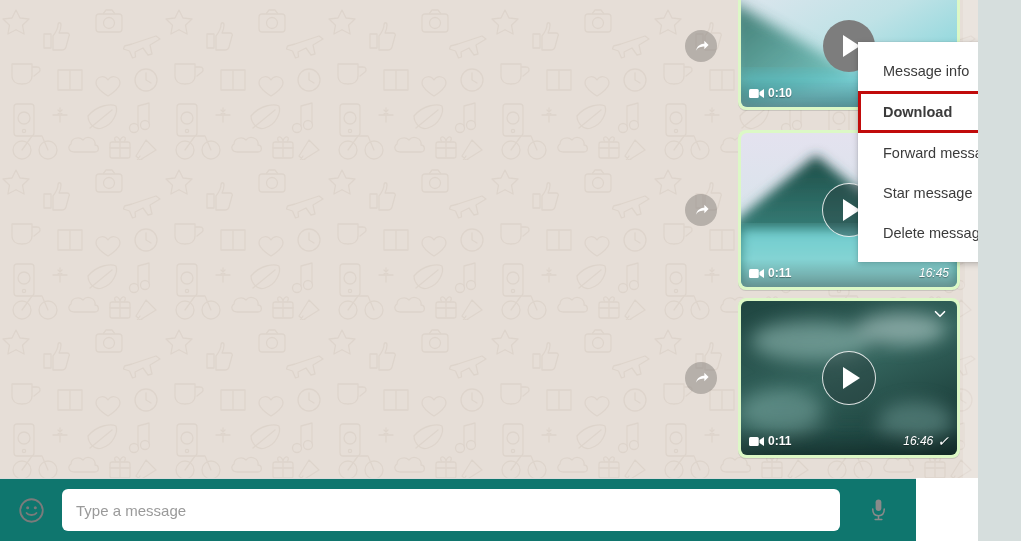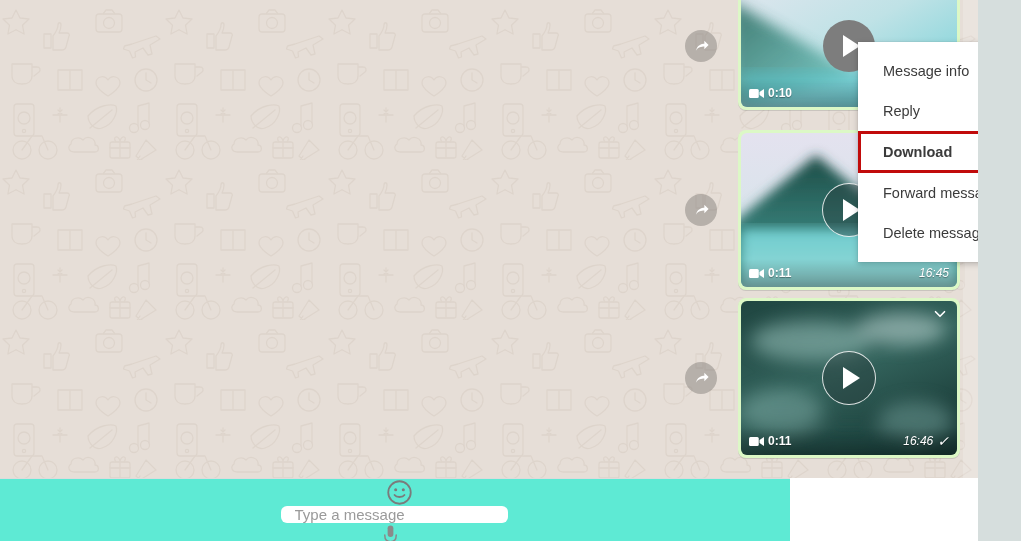--- a/index.html
+++ b/index.html
@@ -224,28 +224,27 @@
     padding-left: 22px;
     box-sizing: border-box;
     font-weight: bold;
   }
 
   
   .composer {
     position: absolute;
     left: 0;
     top: 478px;
-    width: 790px;
+    width: 916px;
     height: 63px;
-    background: #5eead4;
+    background: #0f766e;
     display: flex;
     align-items: center;
     border-top: 1px solid #dcdcdc;
     box-sizing: border-box;
-    flex-direction: column;
   }
   .emoji-btn {
     width: 46px;
     display: flex;
     align-items: center;
     justify-content: center;
     margin-left: 8px;
     cursor: pointer;
   }
   .msg-input {
@@ -479,23 +478,23 @@
               <span class="time-text">16:46</span>
               <span class="time-text" style="font-size:14px;">✓</span>
             </div>
           </div>
         </div>
       </div>
     </div>
 
     <div class="ctx-menu">
       <div class="ctx-item">Message info</div>
-      <div class="ctx-item">Reply</div>
       <div class="ctx-item highlighted">Download</div>
       <div class="ctx-item">Forward message</div>
+      <div class="ctx-item">Star message</div>
       <div class="ctx-item">Delete message</div>
     </div>
 
   </div>
 
   <div class="composer">
     <div class="emoji-btn">
       <svg width="27" height="27" viewBox="0 0 24 24">
         <circle cx="12" cy="12" r="10" fill="none" stroke="#7b7b7b" stroke-width="1.6"></circle>
         <circle cx="8.6" cy="9.6" r="1.35" fill="#7b7b7b"></circle>

